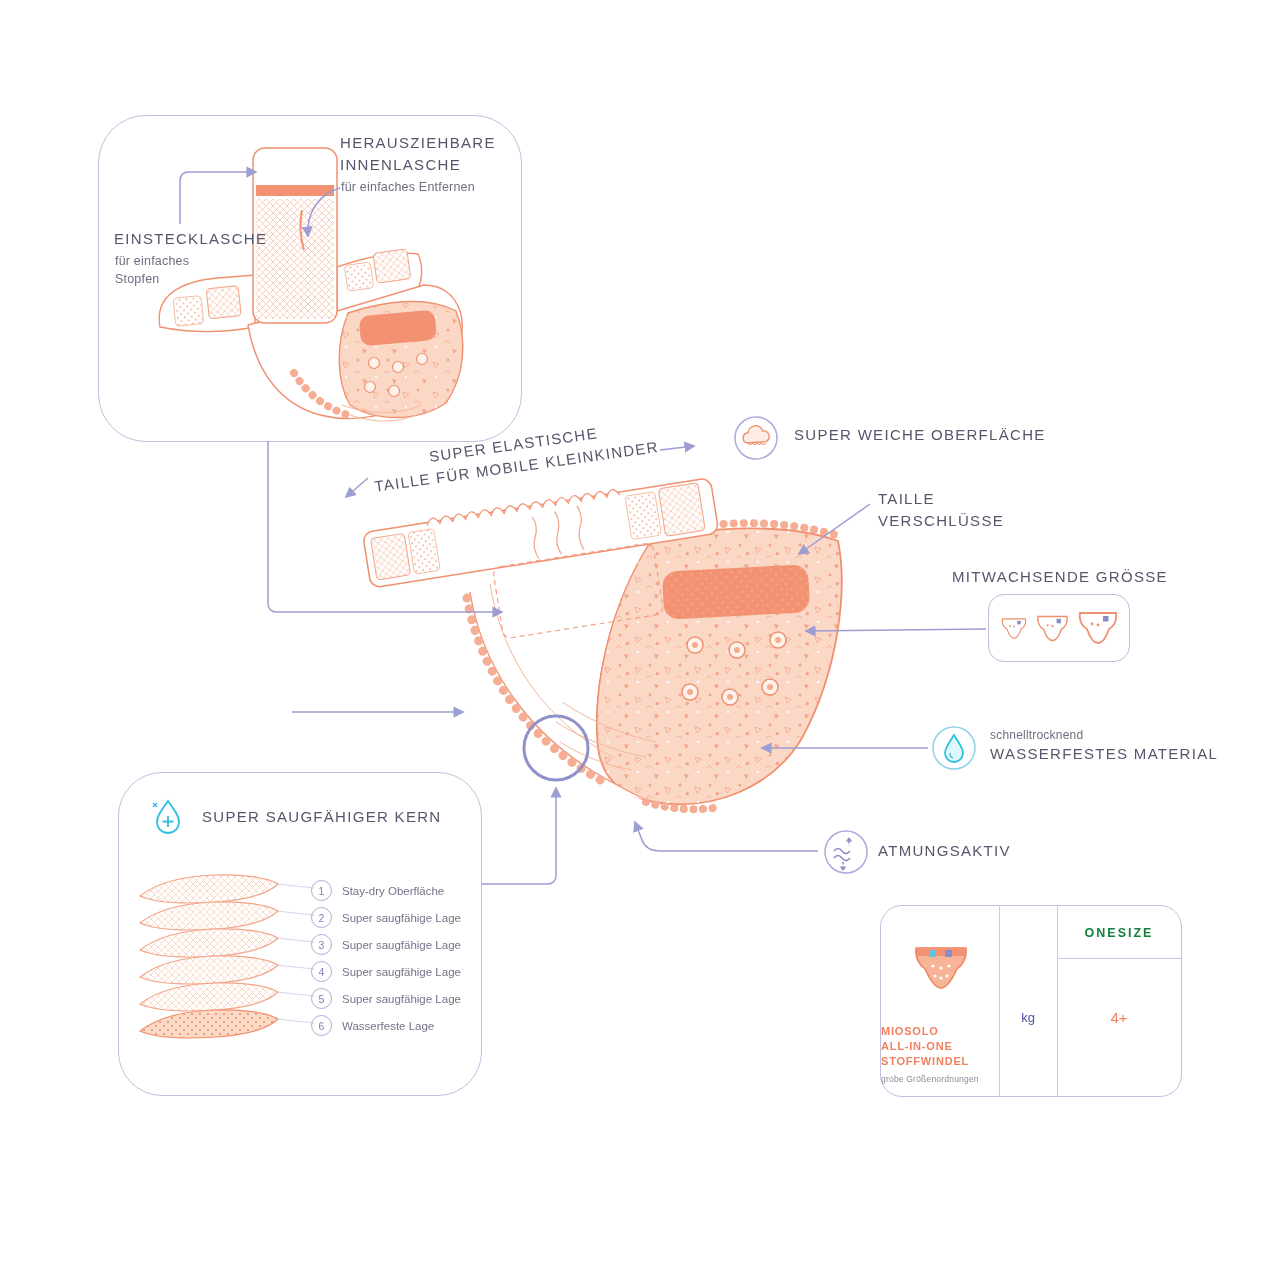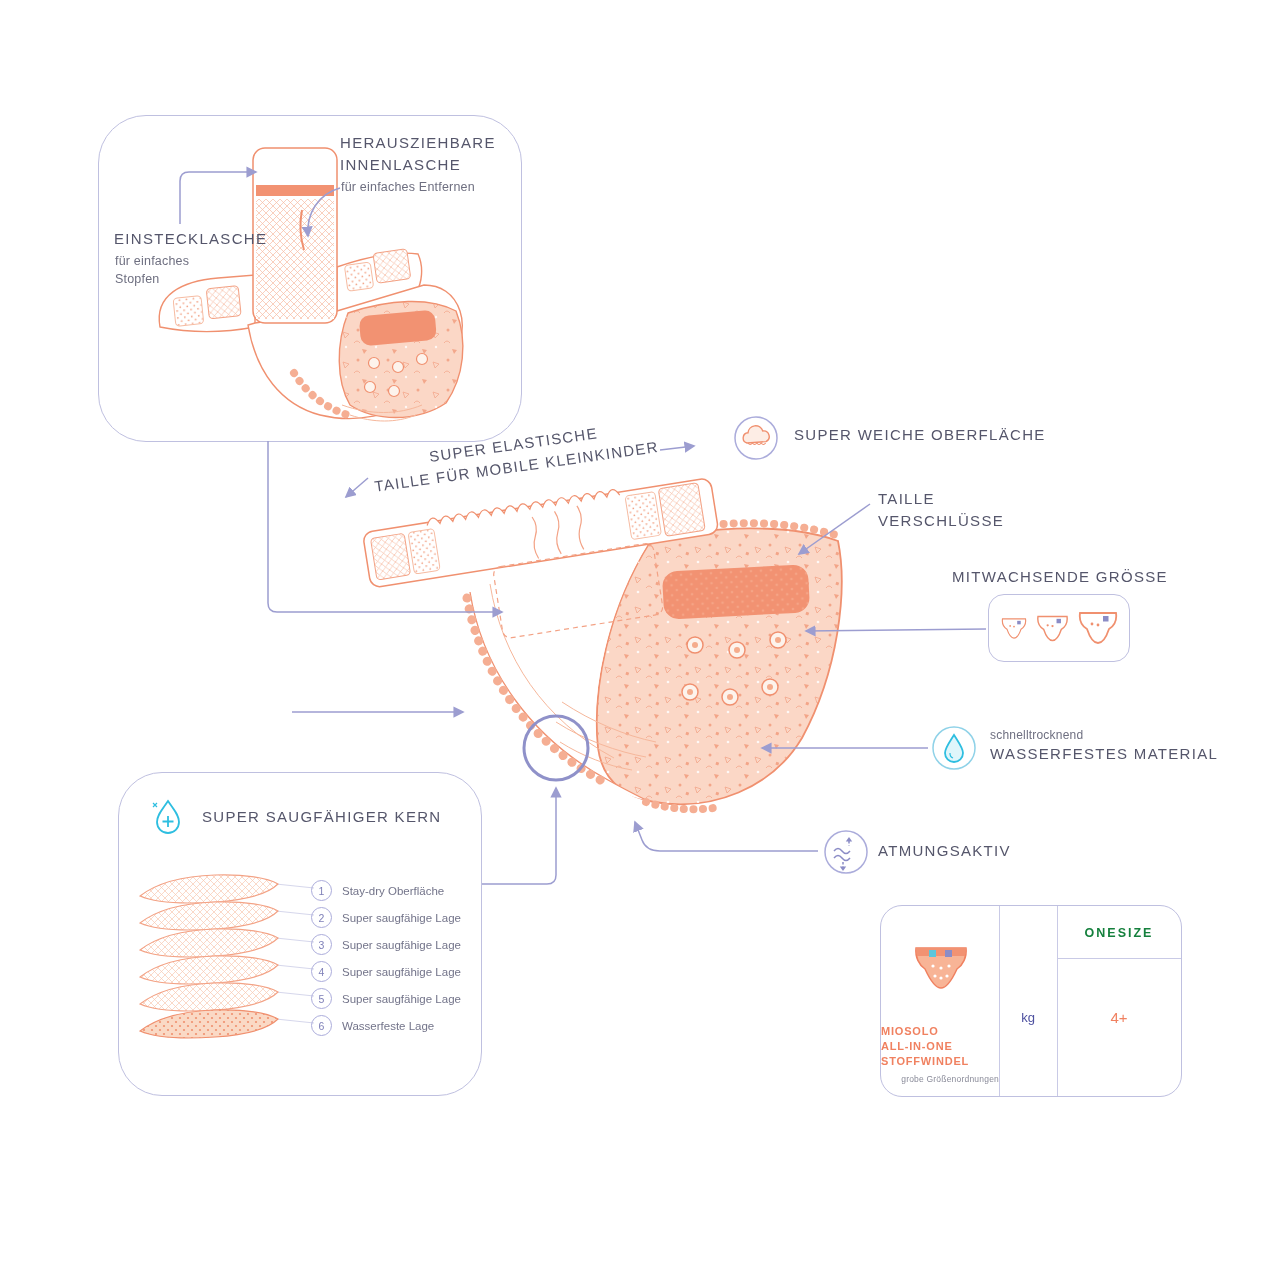--- a/index.html
+++ b/index.html
@@ -13,21 +13,21 @@
   .layer-row{position:absolute;display:flex;align-items:center;gap:10px;}
   .layer-num{width:19px;height:19px;border:1.3px solid #ABACDB;border-radius:50%;
      color:#7F80B8;font-size:10.5px;display:flex;align-items:center;justify-content:center;flex:0 0 auto;}
   .layer-label{font-size:11.5px;color:#73748A;white-space:nowrap;}
   .vline{position:absolute;width:1px;background:#C9CAE6;}
   .hline{position:absolute;height:1px;background:#C9CAE6;}
   .onesize{font-size:12.5px;font-weight:700;letter-spacing:2px;color:#15803d;text-align:center;}
   .kg{font-size:13px;color:#4E51A0;text-align:center;}
   .sizeval{font-size:15px;color:#F08160;text-align:center;}
   .prodname{font-size:11px;font-weight:700;letter-spacing:.8px;color:#F08160;line-height:15px;}
-  .footnote{font-size:8.5px;color:#8A8B99;text-align:right;letter-spacing:.2px;}
+  .footnote{font-size:8.5px;color:#8A8B99;text-align:left;letter-spacing:.2px;}
   svg{display:block;}
 </style>
 </head>
 <body>
 
 <div class="canvas">
 
   <div class="box" style="left:98px;top:115px;width:422px;height:325px;border-radius:48px;"></div>
 
   <svg class="abs" style="left:98px;top:115px;" width="422" height="325" viewBox="0 0 422 325">

